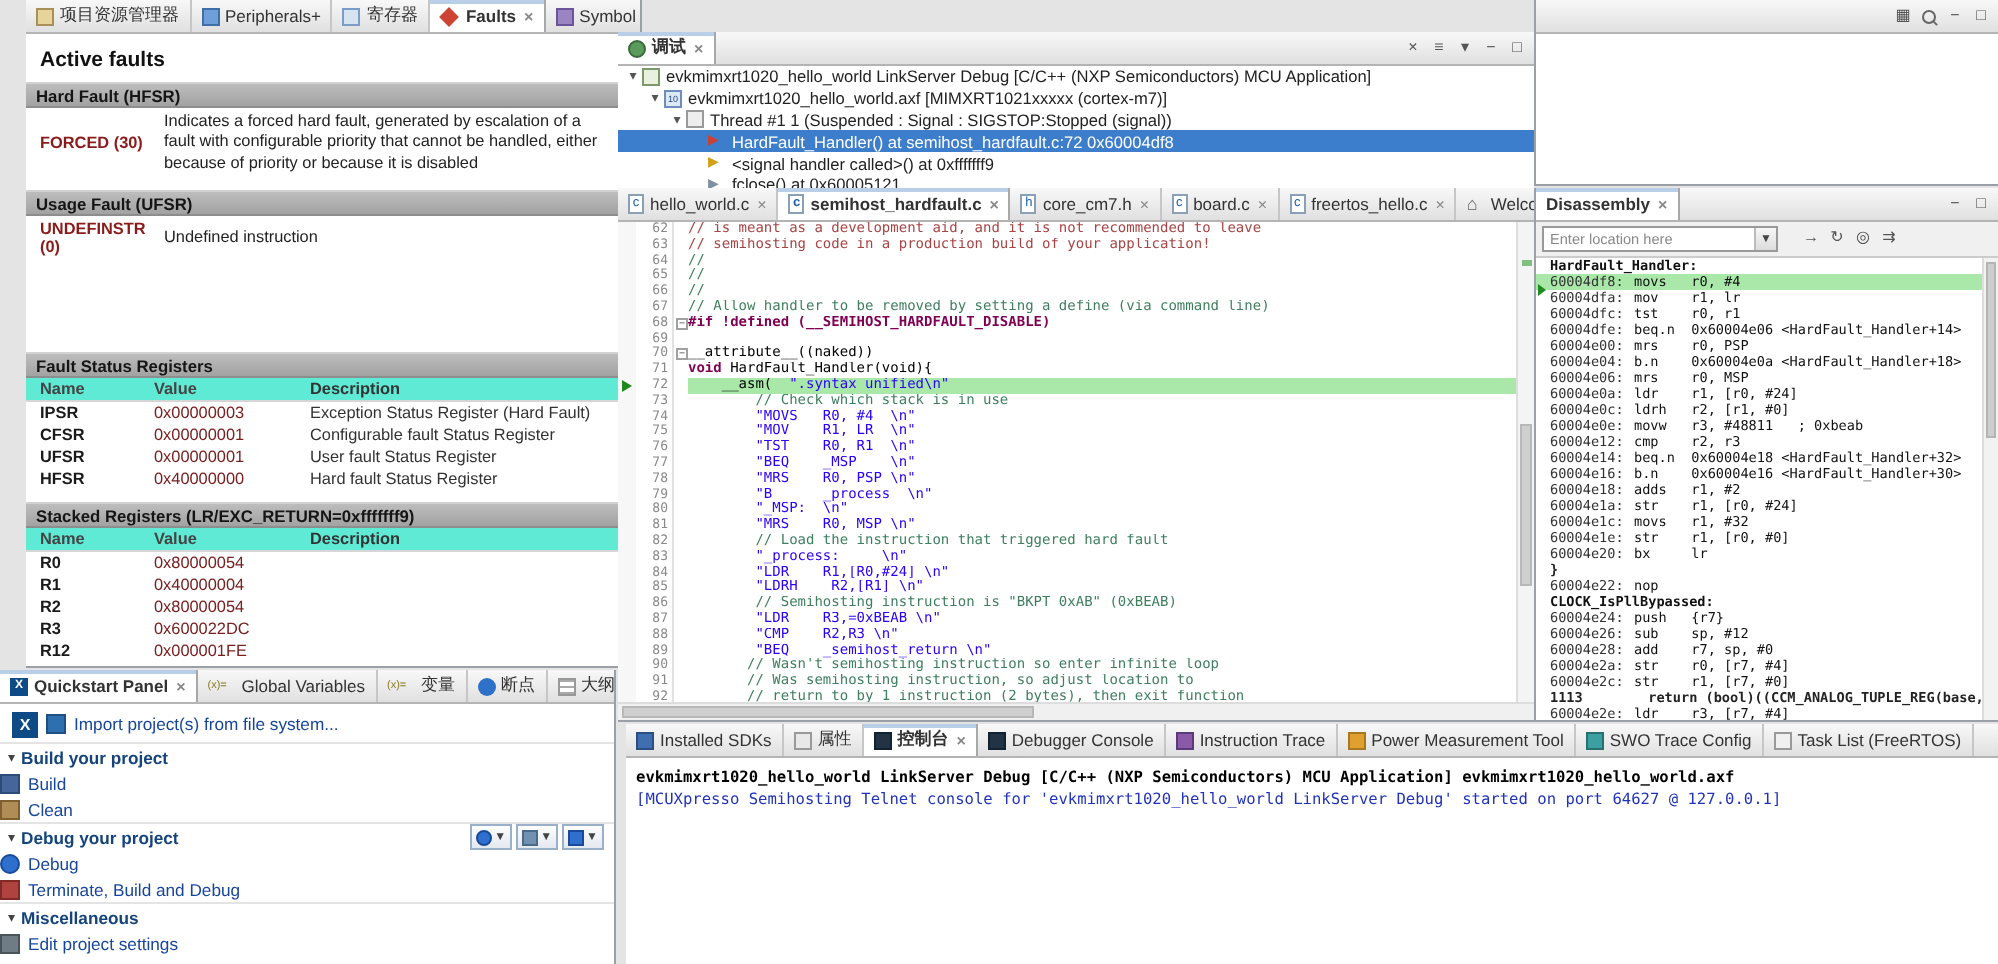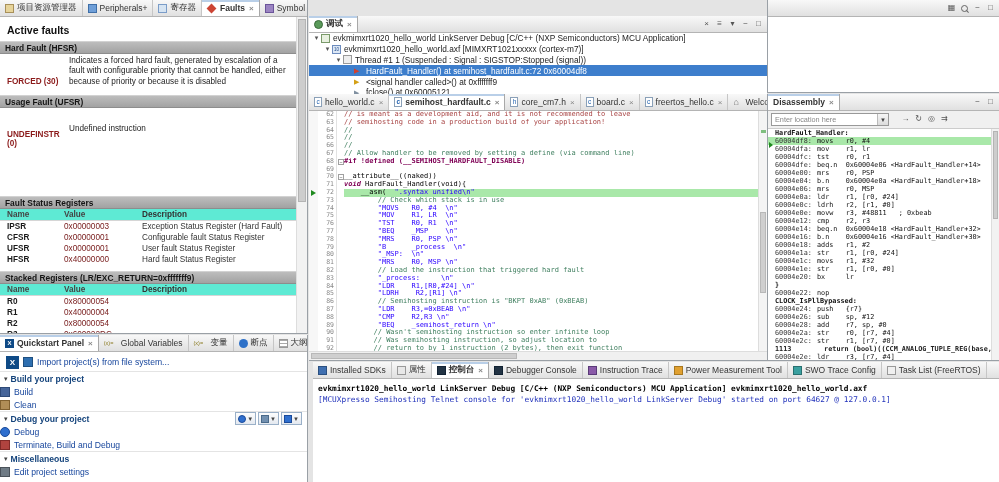--- a/index.html
+++ b/index.html
@@ -1,20 +1,20 @@
 <!DOCTYPE html>
 <html><head>
 <meta charset="utf-8">
 <style>
   *{box-sizing:border-box;margin:0;padding:0;}
   html,body{width:999px;height:482px;overflow:hidden;}
   body{font-family:"Liberation Sans","DejaVu Sans",sans-serif;background:#e4e4e4;color:#222;}
   .app{position:relative;width:999px;height:482px;overflow:hidden;background:#e4e4e4;}
   .pane{position:absolute;background:#fff;overflow:hidden;}
-  #pane-faults{left:0;top:0;width:308px;height:334px;border-right:1px solid #9aa0a6;border-bottom:1px solid #9aa0a6;}
+  #pane-faults{left:13px;top:0;width:308px;height:334px;border-right:1px solid #9aa0a6;border-bottom:1px solid #9aa0a6;}
   #pane-quickstart{left:0;top:335px;width:308px;height:147px;border-right:1px solid #9aa0a6;}
   #pane-debug{left:309px;top:16px;width:458px;height:93px;border-bottom:1px solid #9aa0a6;}
   #pane-topright{left:767px;top:0;width:232px;height:93px;border-left:1px solid #9aa0a6;border-bottom:1px solid #9aa0a6;}
   #pane-editor{left:309px;top:94px;width:458px;height:267px;border-bottom:1px solid #9aa0a6;}
   #pane-disasm{left:767px;top:94px;width:232px;height:267px;border-left:1px solid #9aa0a6;border-bottom:1px solid #9aa0a6;}
   #pane-console{left:313px;top:362px;width:790px;height:120px;}
 
   
   .tabbar{height:17px;background:linear-gradient(#f8f8f8,#e0e0e0);border-bottom:1px solid #b4b4b4;display:flex;align-items:stretch;font-size:8.5px;color:#333;overflow:hidden;}
   .tab{display:flex;align-items:center;gap:3px;padding:0 5px;border-right:1px solid #c6c6c6;white-space:nowrap;flex:none;cursor:default;}
@@ -66,21 +66,21 @@
   .ic-c-file::before{content:"c";font-size:6.5px;color:#1e5fae;display:block;text-align:center;line-height:8px;}
   .ic-h-file::before{content:"h";font-size:6.5px;color:#1e5fae;display:block;text-align:center;line-height:8px;}
   .ic-welcome::before{content:"⌂";font-size:9px;color:#666;line-height:9px;display:block;}
 
   
   #faults-content{position:absolute;top:17px;left:0;right:11px;bottom:0;overflow:hidden;font-size:8.2px;}
   .af-title{margin:7px 0 0 7px;font-size:10.5px;font-weight:bold;color:#111;height:11px;}
   .af-bar{height:13px;background:linear-gradient(#bdbdbd,#a2a2a2);border-top:1px solid #d2d2d2;border-bottom:1px solid #8d8d8d;color:#151515;font-weight:bold;font-size:8.4px;line-height:12px;padding-left:5px;}
   .af-bar.m6{margin-top:6px;} .af-bar.m46{margin-top:46px;}
   .af-fault{display:flex;align-items:center;padding:2px 4px 2px 7px;}
-  .af-fname{width:62px;flex:none;color:#8b1a1a;font-weight:bold;margin-top:20px;}
+  .af-fname{width:62px;flex:none;color:#8b1a1a;font-weight:bold;}
   .af-fdesc{flex:1;color:#222;line-height:10.3px;}
   .af-th{display:flex;height:12px;align-items:center;background:#5eead4;border-bottom:1px solid #d6d6d6;color:#444;font-weight:bold;}
   .af-tr{display:flex;height:11px;align-items:center;}
   .col-name{width:64px;padding-left:7px;flex:none;font-weight:bold;color:#1a1a1a;}
   .af-th .col-name{font-weight:bold;color:#444;}
   .col-value{width:78px;flex:none;color:#7a2020;}
   .af-th .col-value{color:#444;}
   .col-desc{flex:1;color:#333;overflow:hidden;white-space:nowrap;}
   .vscroll{position:absolute;right:0;top:17px;bottom:0;width:11px;background:#f2f2f2;border-left:1px solid #ddd;}
   .vthumb{position:absolute;left:1px;right:1px;background:#cdcdcd;border:1px solid #b4b4b4;}
@@ -127,21 +127,21 @@
   #editor-body{position:absolute;top:17px;left:0;right:0;bottom:9px;overflow:hidden;font-family:"DejaVu Sans Mono","Liberation Mono",monospace;}
   .cl{display:flex;height:7.8px;align-items:stretch;white-space:pre;}
   .cm{width:9px;flex:none;background:#f7f7f7;position:relative;}
   .iptr{position:absolute;left:2px;top:1px;width:0;height:0;border-top:3px solid transparent;border-bottom:3px solid transparent;border-left:5px solid #1f8a1f;}
   .ln{width:18px;flex:none;text-align:right;color:#8a8a8a;font-size:6.5px;line-height:7.8px;padding-right:2px;background:#fff;}
   .fold{width:8px;flex:none;border-left:1px solid #e2e2e2;position:relative;background:#fff;}
   .foldbox{position:absolute;left:1px;top:1px;width:6px;height:6px;border:1px solid #a0a0a0;background:#fff;font-size:5px;line-height:4px;text-align:center;color:#555;}
   .code{flex:1;font-size:7px;line-height:7.8px;overflow:hidden;}
   .cl.hl .code{background:#a9e8a9;}
   .tk-p{color:#000;} .tk-c{color:#3f7f5f;} .tk-cr{color:#a84444;} .tk-s{color:#2a00ff;}
-  .tk-k{color:#7f0055;font-weight:bold;font-style:italic;} .tk-d{color:#7f0055;font-weight:bold;}
+  .tk-k{color:#7f0055;font-weight:bold;} .tk-d{color:#7f0055;font-weight:bold;}
   .eruler{position:absolute;right:0;top:17px;bottom:9px;width:9px;background:#f4f4f4;border-left:1px solid #ddd;}
   .ethumb{position:absolute;left:1px;right:1px;top:42%;height:34%;background:#cfcfcf;border:1px solid #b8b8b8;}
   .emark{position:absolute;left:2px;width:5px;height:3px;}
   .hscroll{position:absolute;left:0;right:0;bottom:0;height:9px;background:#f0f0f0;border-top:1px solid #ddd;}
   .hthumb{position:absolute;left:2px;top:1px;height:6px;width:45%;background:#cfcfcf;border:1px solid #b8b8b8;}
 
   
   .disasm-toolbar{position:absolute;top:17px;left:0;right:0;height:18px;background:#f0f0f0;border-bottom:1px solid #ccc;display:flex;align-items:center;padding:0 3px;gap:10px;}
   .combo{width:118px;height:13px;background:#fff;border:1px solid #999;display:flex;align-items:center;}
   .combo-text{flex:1;color:#888;font-size:7.3px;padding-left:3px;overflow:hidden;white-space:nowrap;}

